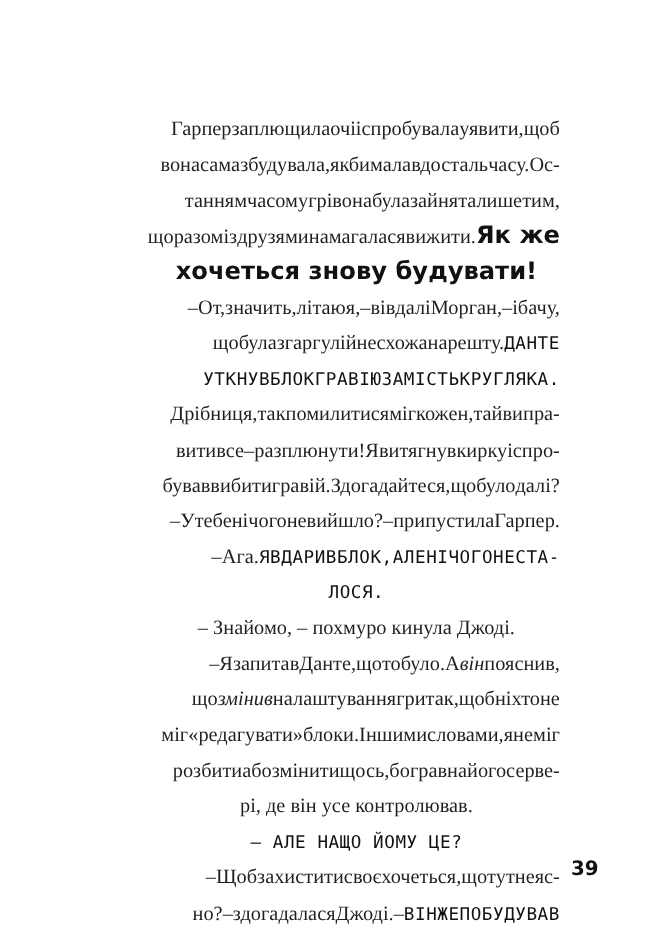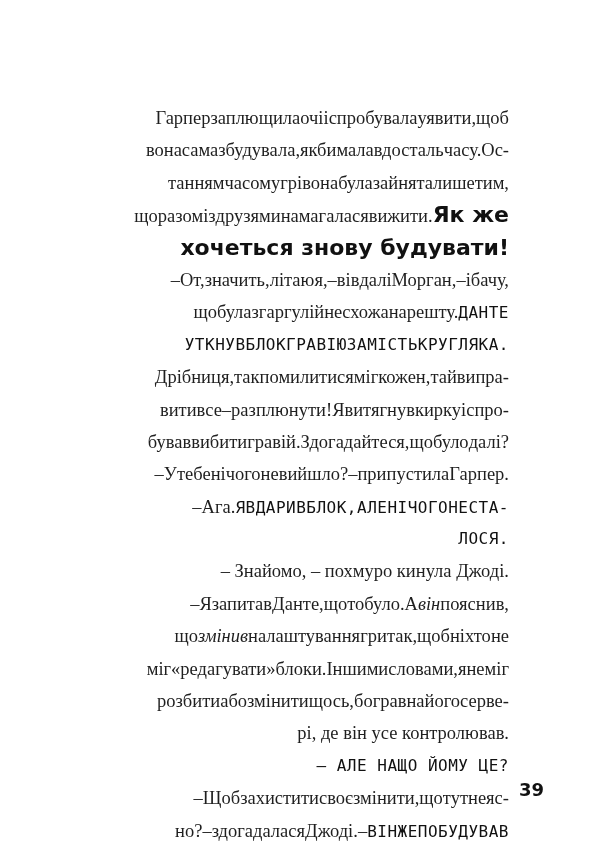--- a/index.html
+++ b/index.html
@@ -4,21 +4,21 @@
 <style>
   html, body { margin:0; padding:0; background:#ffffff; }
   body { width:603px; height:852px; position:relative; overflow:hidden; }
   .page { position:absolute; left:99px; top:102px; width:410px; }
   .line {
     height:32.4px; line-height:32.4px;
     font-family:"Liberation Serif", "DejaVu Serif", serif;
     font-size:18.5px; color:#1f1f1f; white-space:nowrap;
     display:flex; justify-content:flex-end; align-items:baseline;
   }
-  .line.left { justify-content:flex-end;margin-left:40px; }
+  .line.left { justify-content:center;margin-left:40px; }
   .w { display:inline-block; }
   .pix {
     font-family:"DejaVu Sans Mono", "Liberation Mono", monospace;
     font-weight:normal; font-size:16px; letter-spacing:0.5px; color:#111;
   }
   .bold-display {
     font-family:"DejaVu Sans", "Liberation Sans", sans-serif;
     font-weight:bold; font-size:22px; color:#111;
   }
   em { font-style:italic; }
@@ -212,21 +212,21 @@
       <span class="w ">рі, де він усе контролював.</span>
     </div>
     <div class="line left">
       <span class="w pix">–  АЛЕ НАЩО ЙОМУ ЦЕ?</span>
     </div>
     <div class="line">
       <span class="w">–</span>
       <span class="w">Щоб</span>
       <span class="w">захистити</span>
       <span class="w">своє</span>
-      <span class="w">змінити,</span>
+      <span class="w">хочеться,</span>
       <span class="w">що</span>
       <span class="w">тут</span>
       <span class="w">неяс-</span>
     </div>
     <div class="line">
       <span class="w">но?</span>
       <span class="w">–</span>
       <span class="w">здогадалася</span>
       <span class="w">Джоді.</span>
       <span class="w">–</span>

